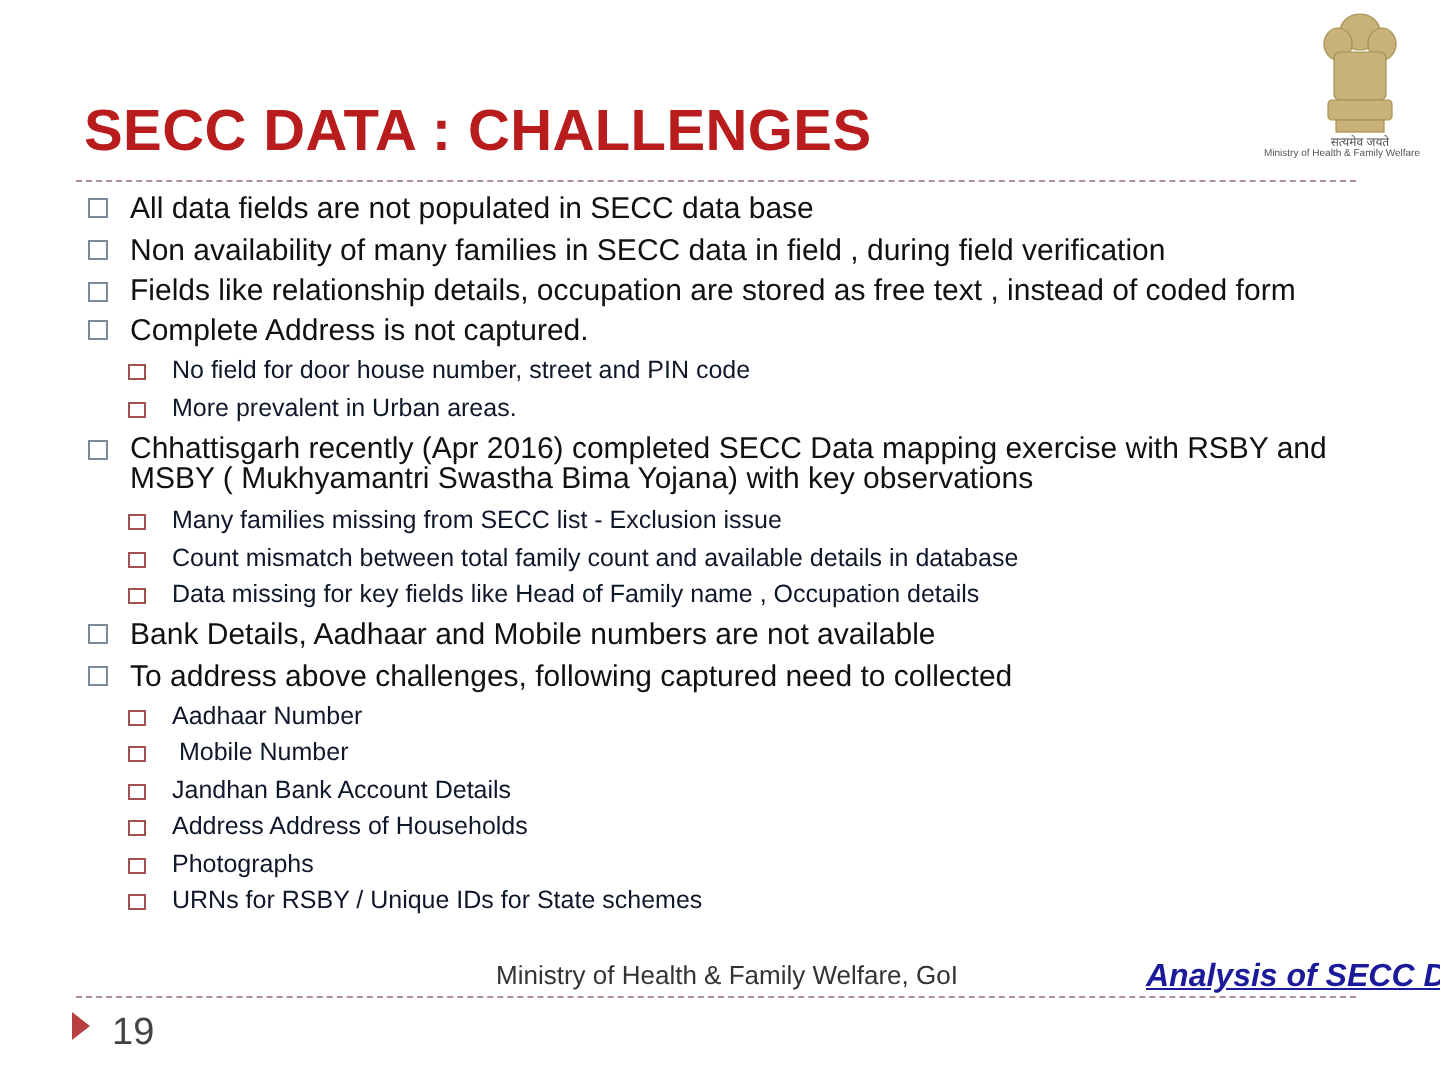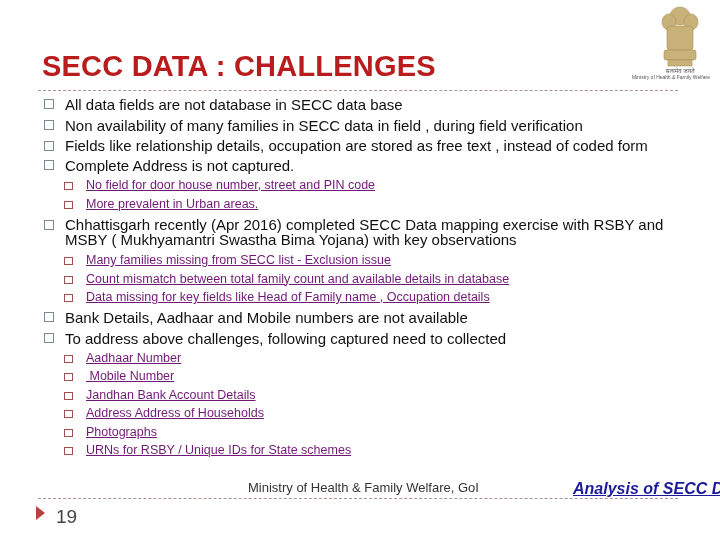--- a/index.html
+++ b/index.html
@@ -6,21 +6,21 @@
     body { width: 720px; height: 540px; position: relative; overflow: hidden; font-family: "Liberation Sans", sans-serif; color: #1a1a1a; }
     .title { position: absolute; left: 42px; top: 50px; font-size: 29px; font-weight: bold; color: #b91c1c; letter-spacing: 0.2px; margin: 0; }
     .emblem { position: absolute; left: 640px; top: 2px; width: 80px; height: 82px; }
     .emblem-caption { position: absolute; left: 622px; top: 74px; width: 98px; font-size: 5px; color: #555; text-align: center; white-space: nowrap; }
     .rule { position: absolute; left: 38px; width: 640px; height: 0; border-top: 1px dashed #b09090; }
     .rule.top { top: 90px; }
     .rule.bottom { top: 498px; }
     .content { position: absolute; left: 44px; top: 96px; width: 640px; }
     .l1 { position: relative; padding-left: 21px; font-size: 15px; line-height: 17px; margin: 0 0 4px 0; color: #111; }
     .l1 .bullet { position: absolute; left: 0; top: 3px; width: 8px; height: 8px; border: 1px solid #7a8a9a; }
-    .l2 { position: relative; padding-left: 42px; font-size: 12.5px; line-height: 15px; margin: 0 0 3.5px 0; color: #701a75; text-decoration: underline; }
+    .l2 { position: relative; padding-left: 42px; font-size: 12.5px; line-height: 15px; margin: 0 0 3.5px 0; color: #0f172a; }
     .l2 .bullet { position: absolute; left: 20px; top: 4px; width: 7px; height: 6px; border: 1px solid #a05050; }
     .gap-s { height: 2px; }
     .link { position: absolute; left: 573px; top: 480px; font-size: 16px; font-style: italic; font-weight: bold; color: #1a1a9a; text-decoration: underline; white-space: nowrap; }
     .footer-arrow { position: absolute; left: 36px; top: 506px; width: 0; height: 0; border-top: 7px solid transparent; border-bottom: 7px solid transparent; border-left: 9px solid #b94040; }
     .page-num { position: absolute; left: 56px; top: 506px; font-size: 19px; color: #444; }
     .footer-text { position: absolute; left: 248px; top: 480px; font-size: 13px; color: #333; }
   </style>
 </head>
 <body>
 
@@ -35,21 +35,21 @@
     <rect x="24" y="48" width="32" height="10" rx="2"></rect>
     <rect x="28" y="58" width="24" height="6"></rect>
   </g>
   <text x="40" y="71" font-size="6" text-anchor="middle" fill="#555">सत्यमेव जयते</text>
 </svg>
 <div class="emblem-caption">Ministry of Health &amp; Family Welfare</div>
 
 <div class="rule top"></div>
 
 <div class="content">
-  <p class="l1"><span class="bullet"></span><span>All data fields are not database in SECC data base</span></p>
+  <p class="l1"><span class="bullet"></span><span>All data fields are not populated in SECC data base</span></p>
   <p class="l1"><span class="bullet"></span><span>Non availability of many families in SECC data in field , during field verification</span></p>
   <p class="l1" style="line-height:15px;"><span class="bullet"></span><span>Fields like relationship details, occupation are stored as free text , instead of coded form</span></p>
   <p class="l1"><span class="bullet"></span><span>Complete Address is not captured.</span></p>
   <p class="l2"><span class="bullet"></span><span>No field for door house number,  street and PIN code</span></p>
   <p class="l2"><span class="bullet"></span><span>More prevalent in Urban areas.</span></p>
   <div class="gap-s"></div>
   <p class="l1" style="line-height:15px;"><span class="bullet"></span><span>Chhattisgarh recently (Apr 2016) completed SECC Data mapping exercise with RSBY and MSBY ( Mukhyamantri Swastha Bima Yojana) with key observations</span></p>
   <div class="gap-s"></div>
   <p class="l2"><span class="bullet"></span><span>Many families missing from SECC list  - Exclusion issue</span></p>
   <p class="l2"><span class="bullet"></span><span>Count mismatch between total family count and available details in database</span></p>

